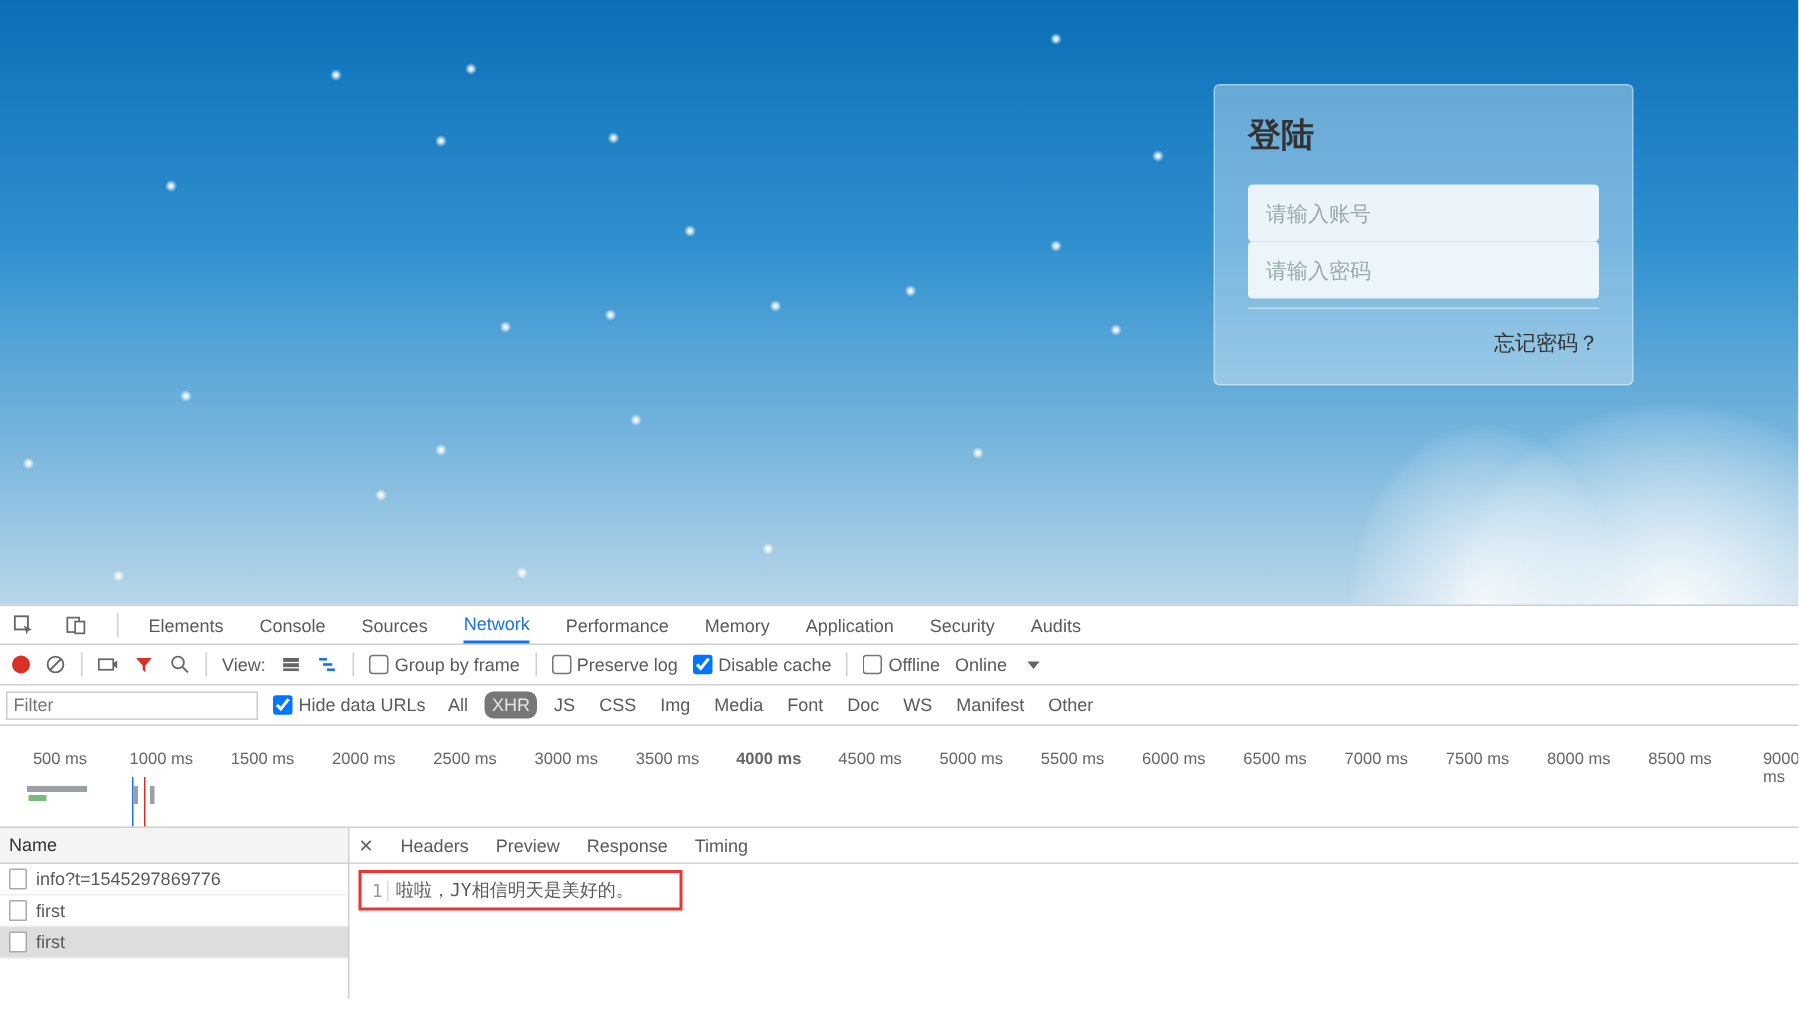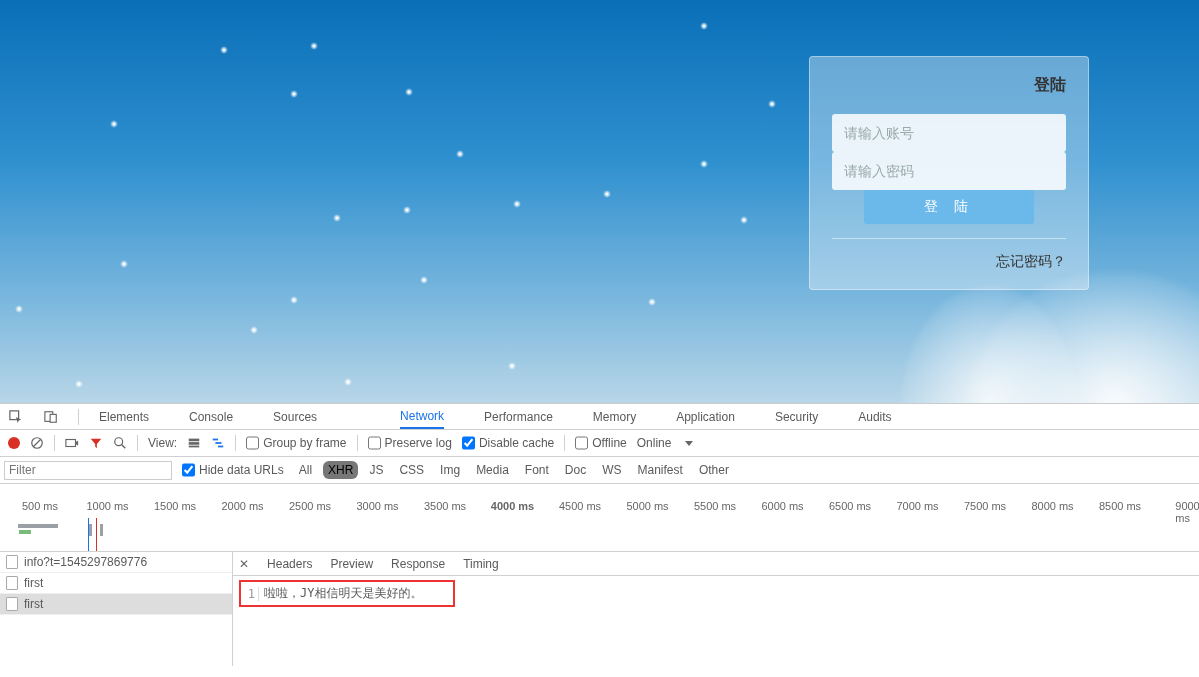--- a/index.html
+++ b/index.html
@@ -18,21 +18,21 @@
     radial-gradient(ellipse 200px 180px at 80% 100%, rgba(255,255,255,0.9), rgba(255,255,255,0.1) 70%, transparent 75%),
     radial-gradient(ellipse 120px 160px at 50% 100%, rgba(255,255,255,0.8), rgba(255,255,255,0.1) 70%, transparent 75%);
 }
 .star { position: absolute; width: 8px; height: 8px; background: radial-gradient(circle, #fff 10%, rgba(255,255,255,0) 70%); border-radius: 50%; }
 
 .login-card {
   position: absolute; right: 110px; top: 56px; width: 280px;
   background: rgba(255,255,255,0.35); border: 1px solid rgba(255,255,255,0.4);
   border-radius: 4px; padding: 18px 22px 12px;
 }
-.login-title { text-align: right; font-size: 16px; font-weight: bold; color: #333; margin-bottom: 18px; }
+.login-title { text-align: left; font-size: 22px; font-weight: bold; color: #333; margin-bottom: 18px; }
 .login-input {
   width: 100%; height: 38px; padding: 0 12px;
   border: none; border-radius: 3px; background: rgba(255,255,255,0.85);
   font-size: 14px; color: #555;
 }
 .login-input::placeholder { color: #9aa; }
 .login-btn {
   display: block; width: 170px; height: 34px; margin: 0 auto 14px;
   background: #6bb8ea; color: #fff; border: none; border-radius: 3px;
   font-size: 14px; letter-spacing: 6px; cursor: pointer;
@@ -40,42 +40,42 @@
 .login-divider { border: none; border-top: 1px solid rgba(255,255,255,0.5); margin: 6px 0 14px; }
 .forgot { text-align: right; font-size: 14px; color: #333; margin-bottom: 6px; cursor: pointer; }
 
 
 .devtools { width: 100%; font-size: 12px; color: #5a5a5a; }
 .dt-tabs {
   display: flex; align-items: center; height: 27px; border-top: 1px solid #ccc; border-bottom: 1px solid #d0d0d0;
   padding: 0 8px; gap: 20px;
 }
 .dt-tabs .tab { cursor: pointer; height: 100%; display: flex; align-items: center; }
-.dt-tabs .tab.active { color: #1a73e8; border-bottom: 2px solid #1a73e8; margin-bottom: -1px; margin-left: 43px; }
+.dt-tabs .tab.active { color: #1a73e8; border-bottom: 2px solid #1a73e8; margin-bottom: -1px; }
 .dt-icon { width: 15px; height: 15px; display: inline-flex; align-items: center; justify-content: center; }
 
 .dt-toolbar {
   display: flex; align-items: center; height: 27px; border-bottom: 1px solid #d0d0d0;
   padding: 0 8px; gap: 10px; color: #5a5a5a;
 }
 .dt-toolbar .sep { width: 1px; height: 16px; background: #d0d0d0; }
 .record-dot { width: 12px; height: 12px; border-radius: 50%; background: #d93025; }
 .icon-svg { width: 14px; height: 14px; }
 .icon-btn { cursor: pointer; display: flex; align-items: center; }
 .cb { display: flex; gap: 4px; }
 .cb input { margin: 0; }
 .dropdown-caret { width: 0; height: 0; border-left: 4px solid transparent; border-right: 4px solid transparent; border-top: 5px solid #666; }
 
 .dt-filter {
   display: flex; align-items: center; height: 27px; border-bottom: 1px solid #d0d0d0;
   padding: 0 4px; gap: 10px;
 }
 .filter-input { width: 168px; height: 19px; border: 1px solid #ccc; padding: 0 4px; font-size: 12px; }
 .ftype { cursor: pointer; padding: 2px 5px; border-radius: 6px; }
-.ftype.active { background: #777; color: #000000; }
+.ftype.active { background: #777; color: #e5e5e5; }
 
 .dt-timeline { height: 68px; border-bottom: 1px solid #d0d0d0; position: relative; overflow: hidden; }
 .tl-ticks { position: relative; height: 18px; margin-top: 16px; }
 .tl-tick { position: absolute; top: 0; font-size: 11px; color: #666; transform: translateX(-50%); }
 .tl-body { position: relative; height: 50px; }
 .tl-bar { position: absolute; height: 4px; }
 .tl-vline { position: absolute; top: 0; bottom: 0; width: 1px; }
 
 .dt-body { display: flex; height: 114px; }
 .req-list { width: 233px; border-right: 1px solid #d0d0d0; }
@@ -119,21 +119,20 @@
       <div class="star" style="left: 603px; top: 190px;"></div>
       <div class="star" style="left: 513px; top: 200px;"></div>
       <div class="star" style="left: 700px; top: 22px;"></div>
       <div class="star" style="left: 768px; top: 100px;"></div>
     </div>
 
   <div class="login-card">
     <div class="login-title">登陆</div>
     <input class="login-input" placeholder="请输入账号" style="">
     <input class="login-input" type="password" placeholder="请输入密码" style="">
-    <button class="login-btn">登  陆</button>
     <hr class="login-divider">
     <div class="forgot">忘记密码？</div>
   </div>
 </div>
 
 <div class="devtools">
 
   <div class="dt-tabs">
     <span class="dt-icon icon-btn">
       <svg class="icon-svg" viewBox="0 0 16 16">
@@ -141,21 +140,21 @@
           <path d="M8 8 L14 11 L11 12 L10 15 Z" fill="#666"></path>
         </svg>
     </span>
     <span class="dt-icon icon-btn">
       <svg class="icon-svg" viewBox="0 0 16 16">
           <rect x="1" y="2" width="9" height="11" fill="none" stroke="#666" stroke-width="1.3"></rect>
           <rect x="7" y="5" width="7" height="9" fill="#fff" stroke="#666" stroke-width="1.3"></rect>
         </svg>
     </span>
     <span class="sep" style="width:1px;height:16px;background:#d0d0d0"></span>
-    <div id="panel-tabs" style="display:flex;gap:40px;height:100%">
+    <div id="panel-tabs" style="display:flex;gap:24px;height:100%">
         <div class="tab">Elements</div>
         <div class="tab">Console</div>
         <div class="tab">Sources</div>
         <div class="tab active">Network</div>
         <div class="tab">Performance</div>
         <div class="tab">Memory</div>
         <div class="tab">Application</div>
         <div class="tab">Security</div>
         <div class="tab">Audits</div>
       </div>
@@ -277,20 +276,21 @@
       <div class="tl-bar" style="left:19px;top:12px;width:12px;background:#7aba7a"></div>
       <div class="tl-vline" style="left:88px;background:#1a73e8"></div>
       <div class="tl-vline" style="left:96px;background:#d93025"></div>
       <div class="tl-bar" style="left:89px;top:6px;width:3px;height:12px;background:#9aa0a6"></div>
       <div class="tl-bar" style="left:100px;top:6px;width:3px;height:12px;background:#9aa0a6"></div>
     </div>
   </div>
 
   <div class="dt-body">
     <div class="req-list">
+      <div class="req-header">Name</div>
       <div id="req-rows">
           <div class="req-row">
             <span class="req-file-icon"></span>
             <span>info?t=1545297869776</span>
           </div>
           <div class="req-row">
             <span class="req-file-icon"></span>
             <span>first</span>
           </div>
           <div class="req-row selected">

